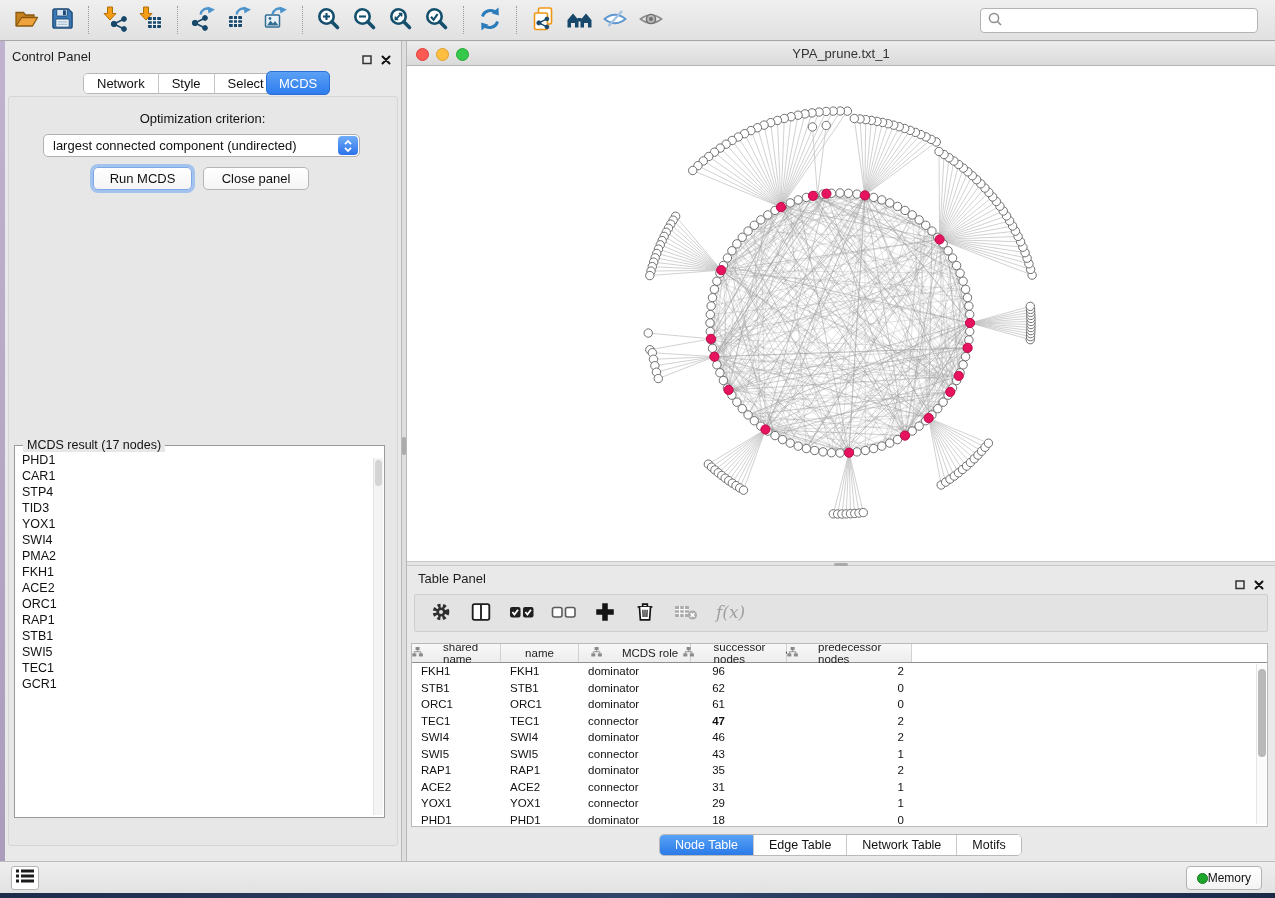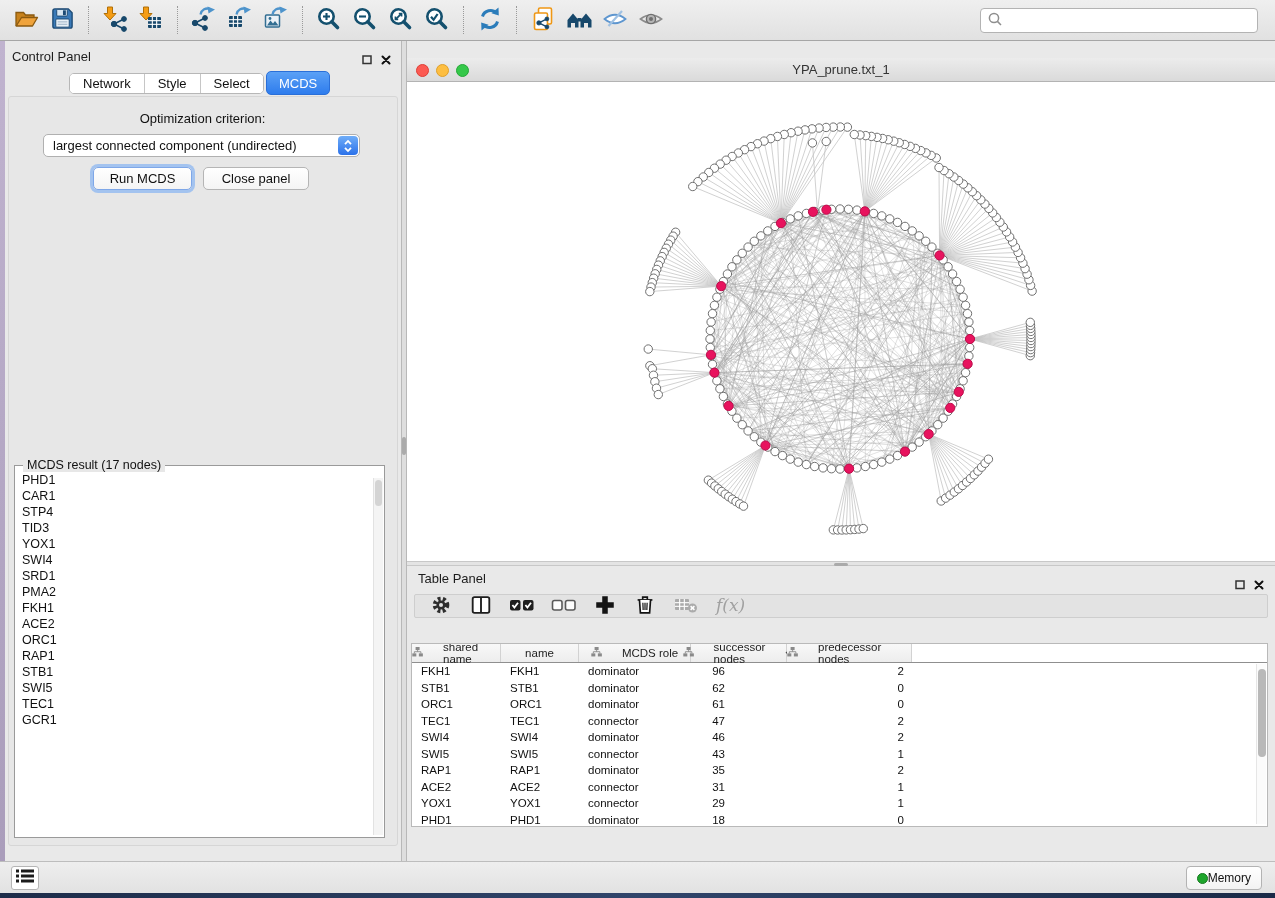--- a/index.html
+++ b/index.html
@@ -18,60 +18,60 @@
 #desktop-left{position:absolute;left:0;top:41px;width:5px;height:852px;background:linear-gradient(#c0b3cf,#a99cba)}
 #desktop-bottom{position:absolute;left:0;top:893px;width:1275px;height:5px;background:linear-gradient(90deg,#1d2c49,#31456b,#1a2a47)}
 
 
 #control-panel{position:absolute;left:5px;top:41px;width:396px;height:852px;background:#e9e9e9}
 #cp-title{position:absolute;left:7px;top:8px;font-size:13px;color:#1d1d1d}
 .win-float{position:absolute;top:10px;cursor:pointer}
 .win-close{position:absolute;top:10px;cursor:pointer}
 #cp-float{right:29px}#cp-close{right:10px}
 #cp-subpanel{position:absolute;left:3px;top:55px;width:390px;height:750px;background:#e7e7e7;border:1px solid #d6d6d6;border-radius:3px}
-#cp-tabs{position:absolute;left:64px;top:32px;height:21px;display:flex;background:#fff;border:1px solid #b7b7b7;border-radius:5px;overflow:hidden}
+#cp-tabs{position:absolute;left:78px;top:32px;height:21px;display:flex;background:#fff;border:1px solid #b7b7b7;border-radius:5px;overflow:hidden}
 .cp-tab{padding:0 13px;font-size:13px;color:#111;display:flex;align-items:center;border-right:1px solid #c6c6c6;cursor:pointer;background:#fff}
 .cp-tab:last-child{border-right:none}
 #cp-tab-active{position:absolute;left:261px;top:30px;height:24px;padding:0 12px;background:linear-gradient(#5ba1f6,#2e7ced);color:#fff;font-size:13px;display:flex;align-items:center;border-radius:5px;border:1px solid #2a6fd8;cursor:pointer}
 #opt-label{position:absolute;left:40px;top:70px;width:315px;text-align:center;font-size:13px;color:#111}
 #dd{position:absolute;left:38px;top:93px;width:317px;height:23px;background:#fff;border:1px solid #b0b0b0;border-radius:5px;display:flex;align-items:center;cursor:pointer}
 #dd-value{flex:1;font-size:13px;color:#111;padding-left:9px;white-space:nowrap;overflow:hidden}
 #dd-stepper{width:20px;height:19px;margin-right:1px;border-radius:4px;background:linear-gradient(#6fadf8,#2c72ea);display:flex;align-items:center;justify-content:center}
 .mac-btn{position:absolute;height:23px;background:linear-gradient(#ffffff,#f4f4f4);border:1px solid #b5b5b5;border-radius:5px;font-size:13px;color:#111;display:flex;align-items:center;justify-content:center;cursor:pointer;font-family:"Liberation Sans",sans-serif}
 #btn-run{left:88px;top:126px;width:99px;border-color:#7ea7e8;box-shadow:0 0 0 3px rgba(108,166,245,.55)}
 #btn-close{left:198px;top:126px;width:106px}
-#result-box{position:absolute;left:9px;top:424px;width:371px;height:373px;background:#fff;border:1px solid #9a9a9a}
+#result-box{position:absolute;left:9px;top:404px;width:371px;height:373px;background:#fff;border:1px solid #9a9a9a}
 #result-title{position:absolute;left:8px;top:-8px;background:#e7e7e7;padding:0 4px;font-size:12.5px;color:#111}
 #result-list{position:absolute;left:0;top:6px;bottom:2px;right:12px;overflow:hidden;padding-left:7px}
 .result-item{height:16px;font-size:12.5px;color:#111;line-height:16px}
 #result-scroll{position:absolute;right:1px;top:12px;bottom:2px;width:10px;background:#f4f4f4;border-left:1px solid #e2e2e2}
 #result-thumb{position:absolute;left:1px;top:2px;width:7px;height:26px;background:#d4d4d4;border-radius:4px}
 
 
 #vsplit{position:absolute;left:401px;top:41px;width:6px;height:852px;background:#dedede;border-left:1px solid #b8b8b8;border-right:1px solid #b8b8b8}
 #vsplit-handle{position:absolute;left:0px;top:396px;width:4px;height:18px;background:#ababab;border-radius:2px}
 #hsplit{position:absolute;left:407px;top:561px;width:868px;height:5px;background:#e4e4e4;border-top:1px solid #c8c8c8;border-bottom:1px solid #c8c8c8}
 #hsplit-handle{position:absolute;left:427px;top:1px;width:14px;height:3px;background:#aaa;border-radius:2px}
 
 
-#network-window{position:absolute;left:407px;top:58px;width:868px;height:659px;background:#fff}
+#network-window{position:absolute;left:407px;top:42px;width:868px;height:659px;background:#fff}
 #net-titlebar{position:absolute;left:0;top:0;width:868px;height:24px;background:linear-gradient(#ececec,#dadada);border-bottom:1px solid #b3b3b3;display:flex;align-items:center;justify-content:center}
 #net-title{font-size:13px;color:#333}
 #traffic{position:absolute;left:9px;top:6px;display:flex;gap:7px}
 .light{width:13px;height:13px;border-radius:50%}
 .light.red{background:#fc5a52;border:1px solid #de3e36}
 .light.yellow{background:#fdbe41;border:1px solid #dfa02a}
 .light.green{background:#35c84a;border:1px solid #24a836}
 #net-canvas{position:absolute;left:0;top:24px;width:868px;height:495px;background:#fff}
 
 
 #table-panel{position:absolute;left:407px;top:566px;width:868px;height:295px;background:#e9e9e9}
 #tp-title{position:absolute;left:11px;top:5px;font-size:13px;color:#1d1d1d}
 #tp-float{right:30px}#tp-close{right:11px}
-#tp-toolbar{position:absolute;left:7px;top:28px;width:854px;height:24px;background:#e3e3e3;border:1px solid #cecece;border-radius:2px;display:flex;align-items:center;padding-left:14px;gap:16px}
+#tp-toolbar{position:absolute;left:7px;top:28px;width:854px;height:38px;background:#e3e3e3;border:1px solid #cecece;border-radius:2px;display:flex;align-items:center;padding-left:14px;gap:16px}
 .tp-btn{border:none;background:transparent;display:flex;align-items:center;justify-content:center;height:30px;cursor:pointer}
 .tp-btn.disabled{cursor:default}
 #table-wrap{position:absolute;left:4px;top:77px;width:857px;height:184px;background:#fff;border:1px solid #b9b9b9;overflow:hidden}
 #thead{display:flex;height:19px;border-bottom:1px solid #8f8f8f}
 .th{background:linear-gradient(#f8f8f8,#ededed);border-right:1px solid #d2d2d2;display:flex;align-items:center;justify-content:center;gap:20px;font-size:11.5px;color:#222}
 .tr{display:flex;height:16.5px}
 .td{font-size:11.5px;color:#111;display:flex;align-items:center;white-space:nowrap}
 .td.left{padding-left:9px}
 .td.right{justify-content:flex-end}
 #table-scroll{position:absolute;right:1px;top:20px;bottom:2px;width:10px;background:#fbfbfb;border-left:1px solid #e6e6e6}
@@ -291,21 +291,20 @@
     <button id="btn-close" class="mac-btn">Close panel</button>
     <div id="result-box">
       <div id="result-title">MCDS result (17 nodes)</div>
       <div id="result-list">
           <div class="result-item">PHD1</div>
           <div class="result-item">CAR1</div>
           <div class="result-item">STP4</div>
           <div class="result-item">TID3</div>
           <div class="result-item">YOX1</div>
           <div class="result-item">SWI4</div>
-          <div class="result-item">SRD1</div>
           <div class="result-item">PMA2</div>
           <div class="result-item">FKH1</div>
           <div class="result-item">ACE2</div>
           <div class="result-item">ORC1</div>
           <div class="result-item">RAP1</div>
           <div class="result-item">STB1</div>
           <div class="result-item">SWI5</div>
           <div class="result-item">TEC1</div>
           <div class="result-item">GCR1</div>
         </div>
@@ -1276,21 +1275,21 @@
             <div class="td left" style="width: 89px;">ORC1</div>
             <div class="td left" style="width: 78px;">ORC1</div>
             <div class="td left" style="width: 112px;">dominator</div>
             <div class="td right" style="width: 96px; padding-right: 62px;">61</div>
             <div class="td right" style="width: 125px; padding-right: 8px;">0</div>
           </div>
           <div class="tr">
             <div class="td left" style="width: 89px;">TEC1</div>
             <div class="td left" style="width: 78px;">TEC1</div>
             <div class="td left" style="width: 112px;">connector</div>
-            <div class="td right" style="width: 96px; padding-right: 62px;">47</div>
+            <div class="td right" style="width: 96px; padding-right: 62px; font-weight: bold;">47</div>
             <div class="td right" style="width: 125px; padding-right: 8px;">2</div>
           </div>
           <div class="tr">
             <div class="td left" style="width: 89px;">SWI4</div>
             <div class="td left" style="width: 78px;">SWI4</div>
             <div class="td left" style="width: 112px;">dominator</div>
             <div class="td right" style="width: 96px; padding-right: 62px;">46</div>
             <div class="td right" style="width: 125px; padding-right: 8px;">2</div>
           </div>
           <div class="tr">
@@ -1328,20 +1327,26 @@
             <div class="td right" style="width: 96px; padding-right: 62px;">18</div>
             <div class="td right" style="width: 125px; padding-right: 8px;">0</div>
           </div>
         </div>
       <div id="table-scroll">
           <div id="table-thumb"></div>
         </div>
     </div>
   </div>
 
+  <div id="bottom-tabs">
+      <div class="bt active">Node Table</div>
+      <div class="bt">Edge Table</div>
+      <div class="bt">Network Table</div>
+      <div class="bt">Motifs</div>
+    </div>
 
   <div id="statusbar">
     <div id="list-btn">
       <span><svg width="20" height="16">
             <g fill="#1c1c1c">
               <rect x="1" y="1.5" width="3" height="3"></rect>
               <rect x="6" y="1.5" width="13" height="3"></rect>
               <rect x="1" y="6.5" width="3" height="3"></rect>
               <rect x="6" y="6.5" width="13" height="3"></rect>
               <rect x="1" y="11.5" width="3" height="3"></rect>

